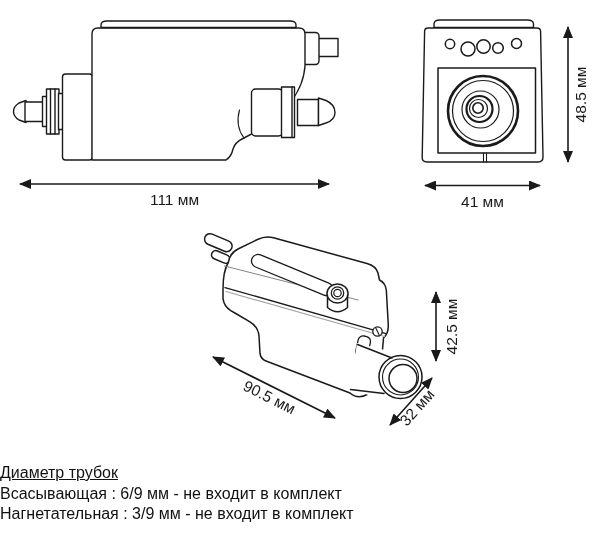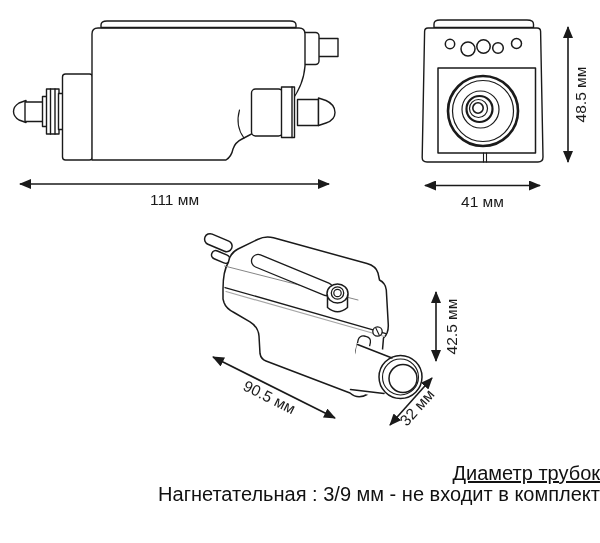--- a/index.html
+++ b/index.html
@@ -12,23 +12,23 @@
   }
   .drawing-svg{position:absolute;left:0;top:0;}
   .dim-text{
     font-family:"Liberation Sans", sans-serif;
     font-size:15.5px;
     fill:#1a1a1a;
   }
   .footer{
     position:absolute;
     left:0;top:463px;width:600px;
-    text-align:right;
+    text-align:left;
     color:#111111;
-    font-size:20px;
+    font-size:16px;
     line-height:20.5px;
   }
   .footer .title{text-decoration:underline;}
   .footer p{margin:0;padding:0;}
 </style>
 </head>
 <body>
 
 <div class="page">
 
@@ -163,16 +163,17 @@
       </g>
       <g>
         <line x1="390" y1="425" x2="432" y2="378" marker-start="url(#arrow)" marker-end="url(#arrow)"></line>
         <text class="dim-text" transform="translate(421,411) rotate(-48.2)" text-anchor="middle" stroke="none">32 мм</text>
       </g>
     </g>
   </svg>
 
   <div class="footer">
     <p class="title">Диаметр трубок</p>
+    <p>Всасывающая : 6/9 мм - не входит в комплект</p>
     <p>Нагнетательная : 3/9 мм - не входит в комплект</p>
   </div>
 
 </div>
 
 </body></html>

